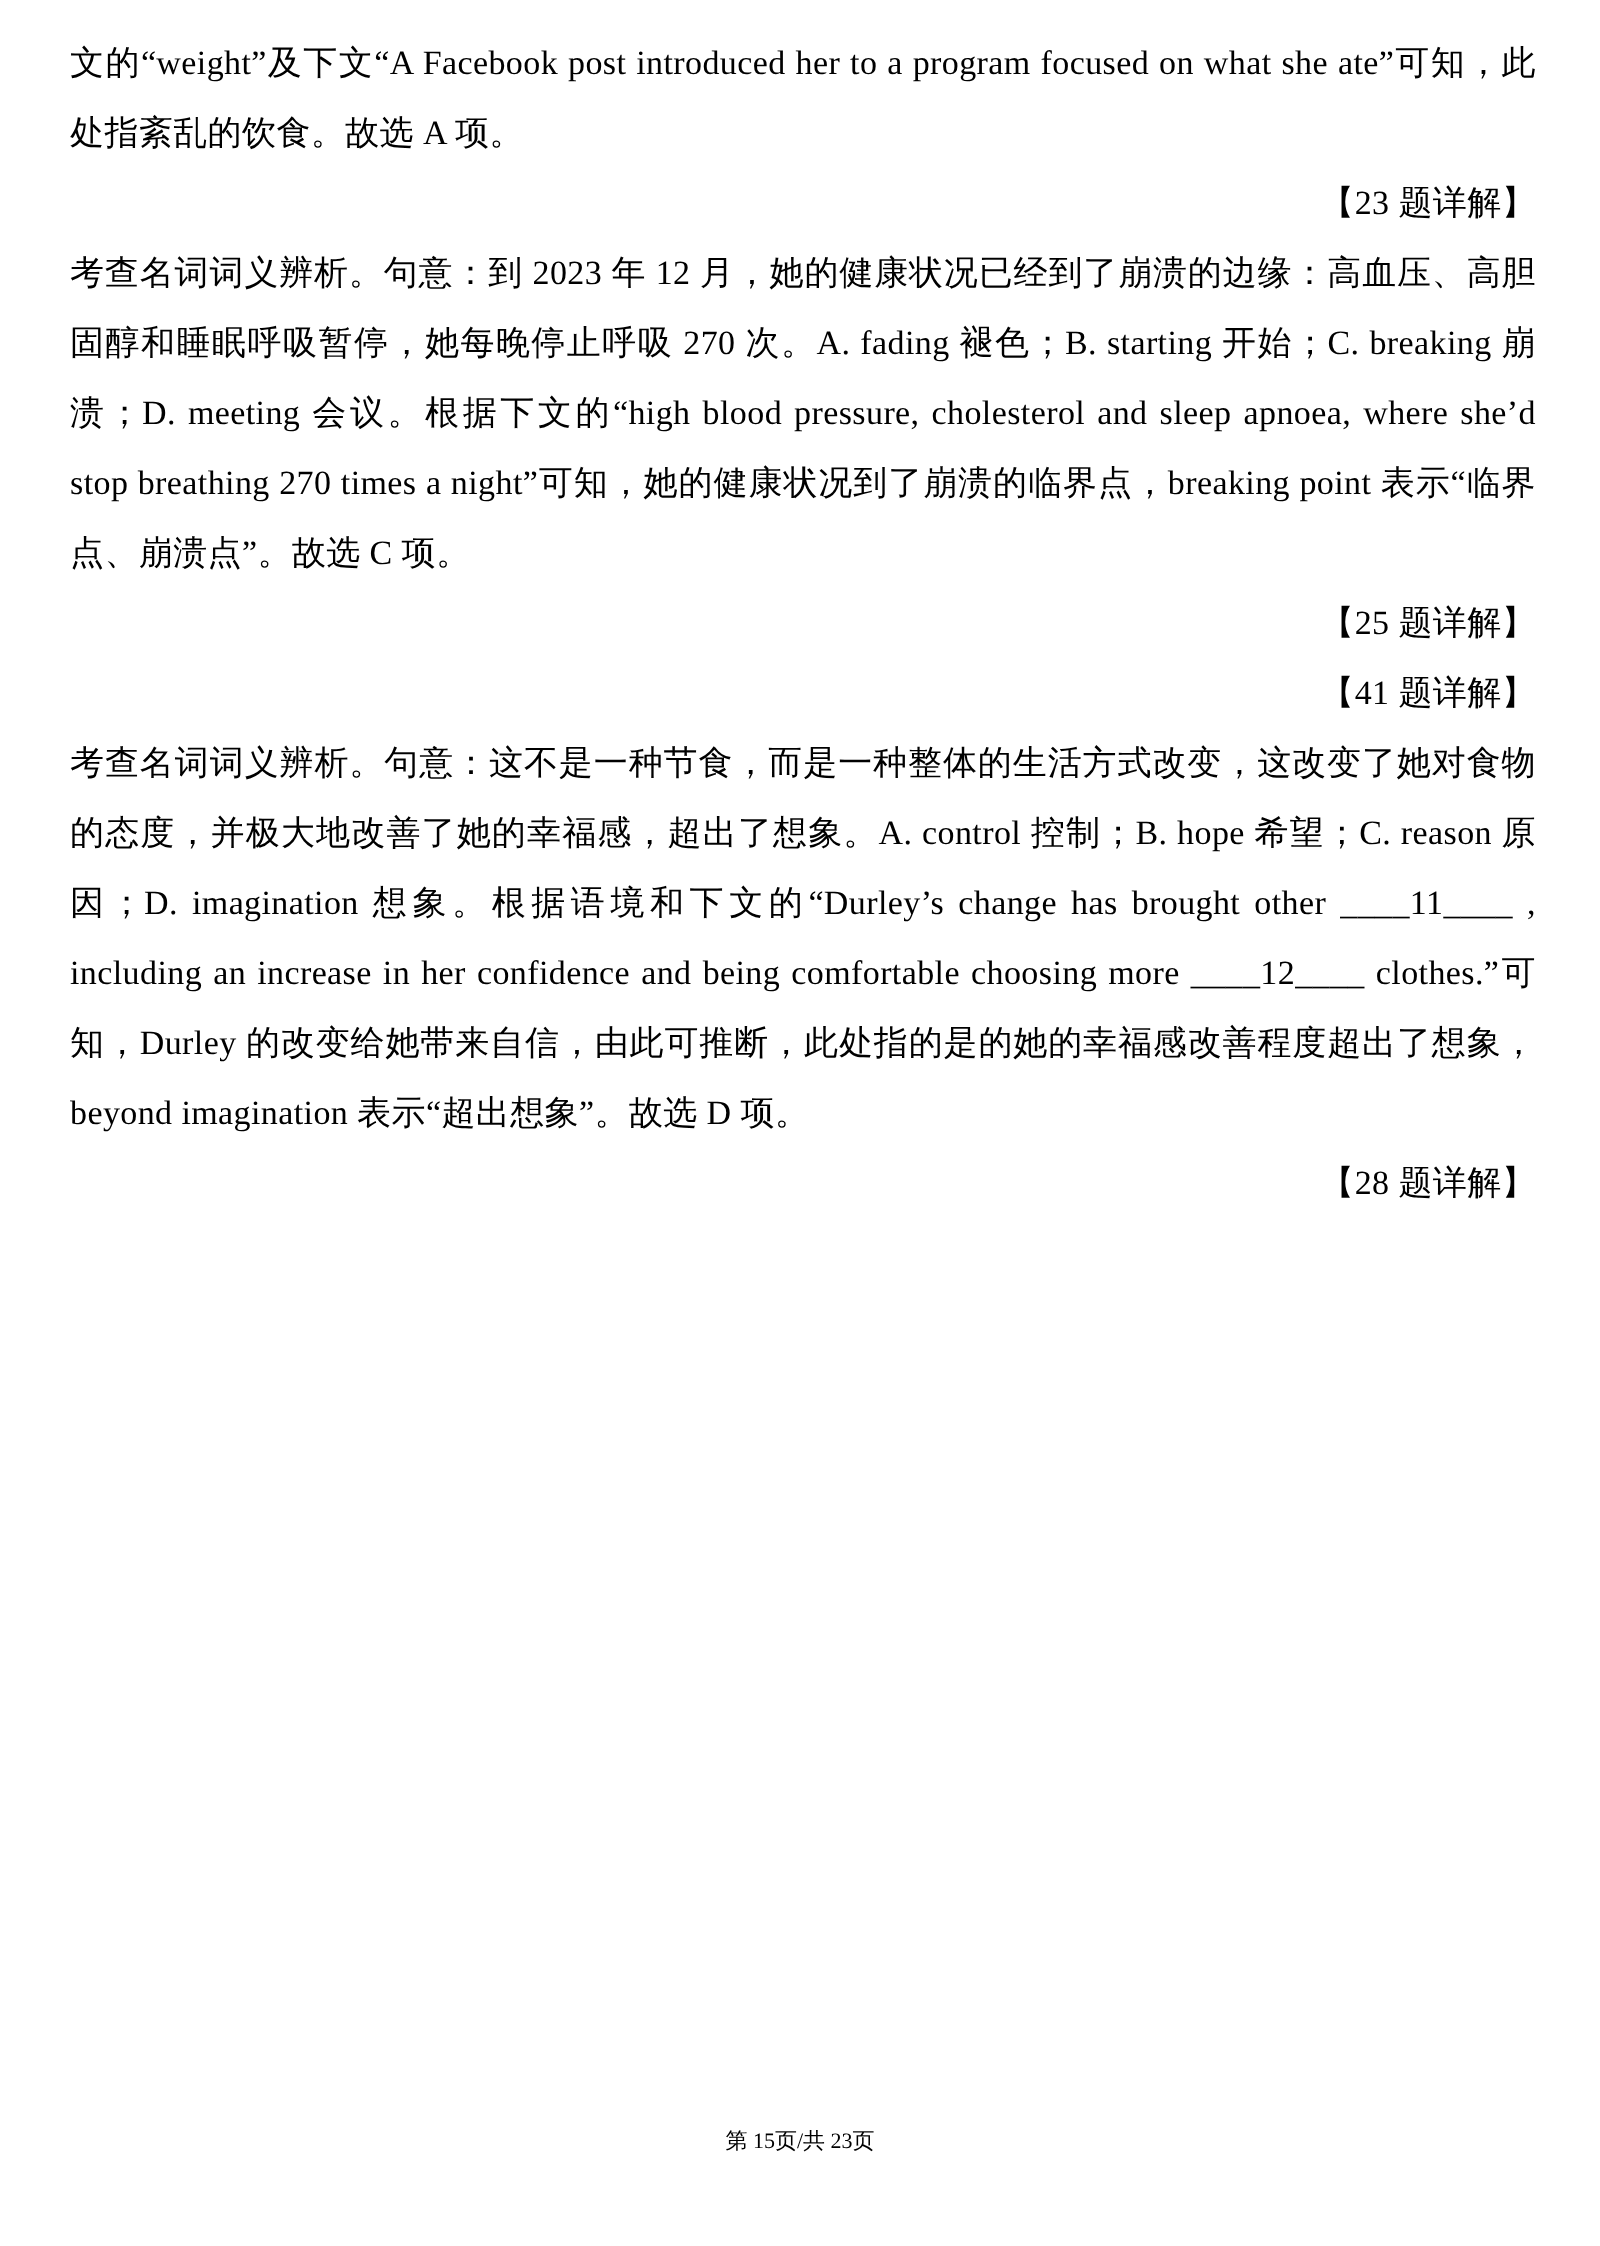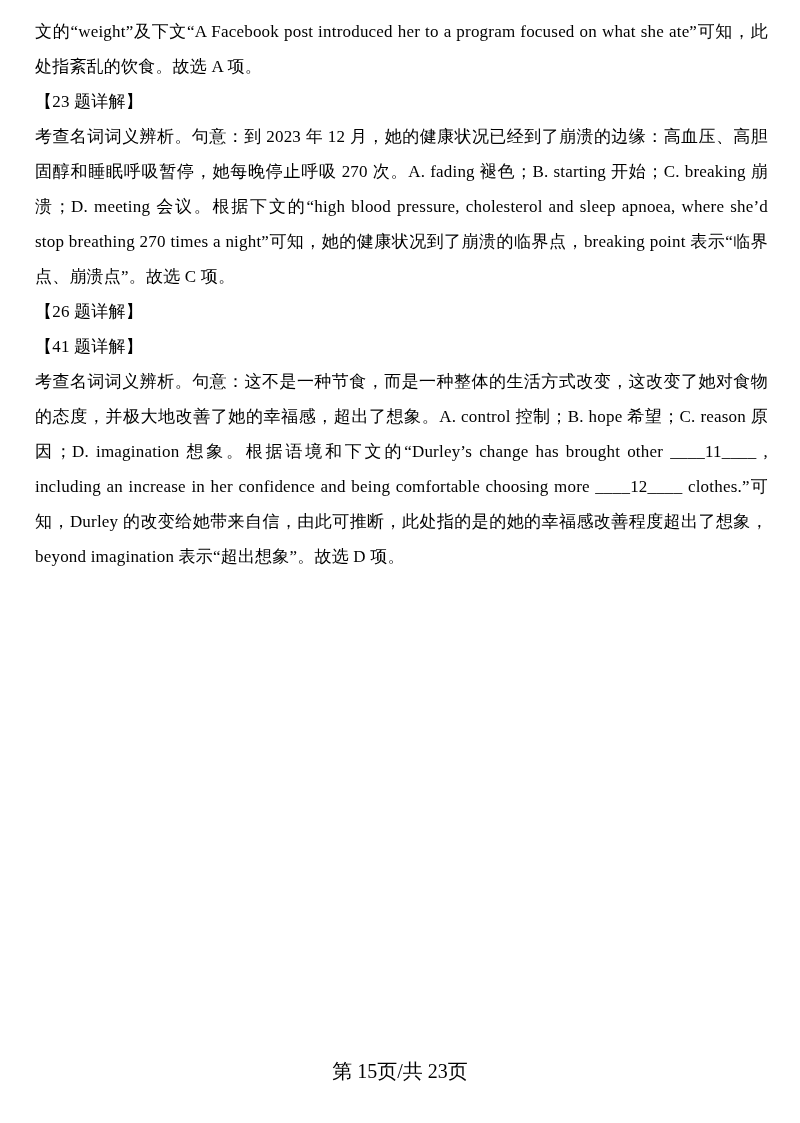--- a/index.html
+++ b/index.html
@@ -23,39 +23,40 @@
     .block {
       font-size: 17px;
       line-height: 35px;
       letter-spacing: 0.2px;
     }
     .block.body {
       text-align: justify;
       text-justify: inter-ideograph;
     }
     .block.heading {
-      text-align: left;
+      text-align: right;
     }
     .footer {
       position: absolute;
       top: 1042px;
       left: 0;
       width: 100%;
       text-align: center;
-      font-size: 20px;
+      font-size: 11px;
       line-height: 35px;
       color: #000000;
     }
   </style>
 </head>
 <body>
 
 <div class="page">
   <div class="content">
     <div class="block body">文的“weight”及下文“A Facebook post introduced her to a program focused on what she ate”可知，此处指紊乱的饮食。故选 A 项。</div>
     <div class="block heading">【23 题详解】</div>
     <div class="block body">考查名词词义辨析。句意：到 2023 年 12 月，她的健康状况已经到了崩溃的边缘：高血压、高胆固醇和睡眠呼吸暂停，她每晚停止呼吸 270 次。A. fading 褪色；B. starting 开始；C. breaking 崩溃；D. meeting 会议。根据下文的“high blood pressure, cholesterol and sleep apnoea, where she’d stop breathing 270 times a night”可知，她的健康状况到了崩溃的临界点，breaking point 表示“临界点、崩溃点”。故选 C 项。</div>
-    <div class="block heading">【26 题详解】</div>
+    <div class="block heading">【25 题详解】</div>
     <div class="block heading">【41 题详解】</div>
     <div class="block body">考查名词词义辨析。句意：这不是一种节食，而是一种整体的生活方式改变，这改变了她对食物的态度，并极大地改善了她的幸福感，超出了想象。A. control 控制；B. hope 希望；C. reason 原因；D. imagination 想象。根据语境和下文的“Durley’s change has brought other ____11____ , including an increase in her confidence and being comfortable choosing more ____12____  clothes.”可知，Durley 的改变给她带来自信，由此可推断，此处指的是的她的幸福感改善程度超出了想象，beyond imagination 表示“超出想象”。故选 D 项。</div>
+    <div class="block heading">【28 题详解】</div>
   </div>
   <div class="footer">第 15页/共 23页</div>
 </div>
 
 </body></html>

